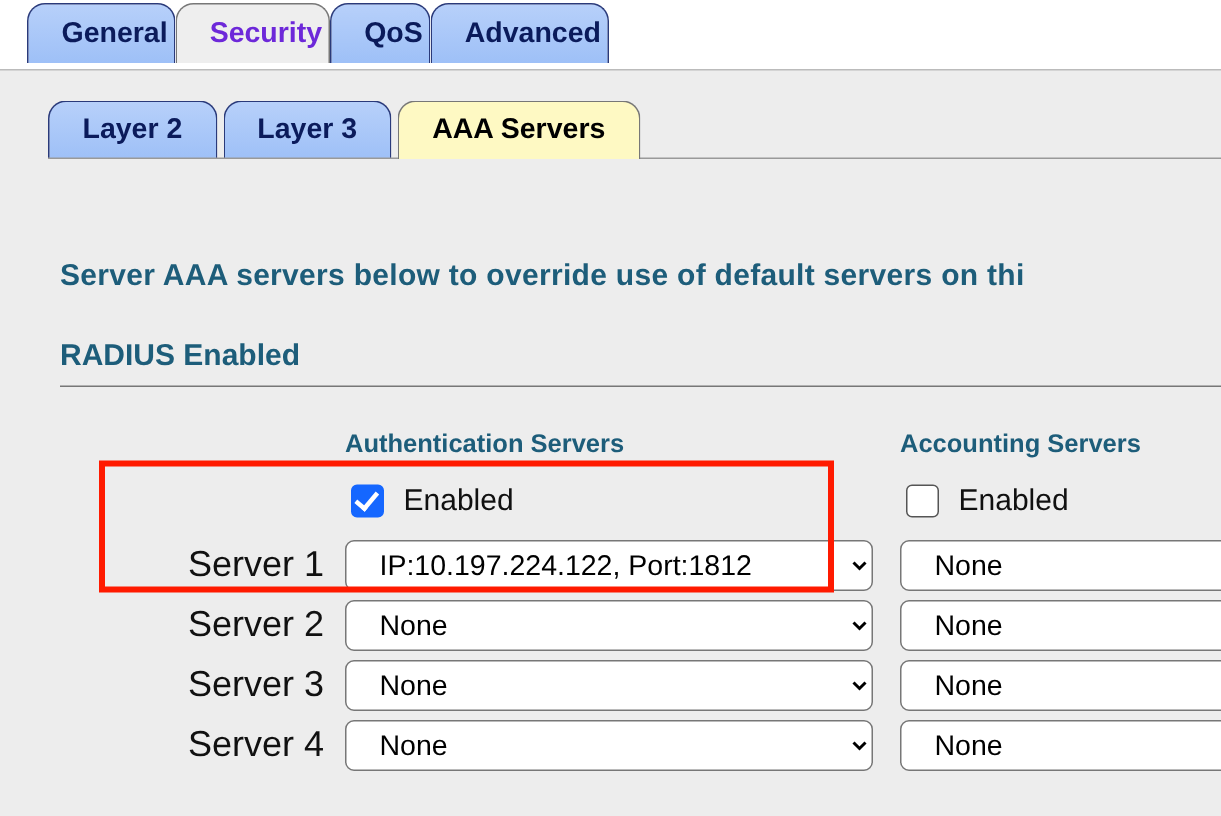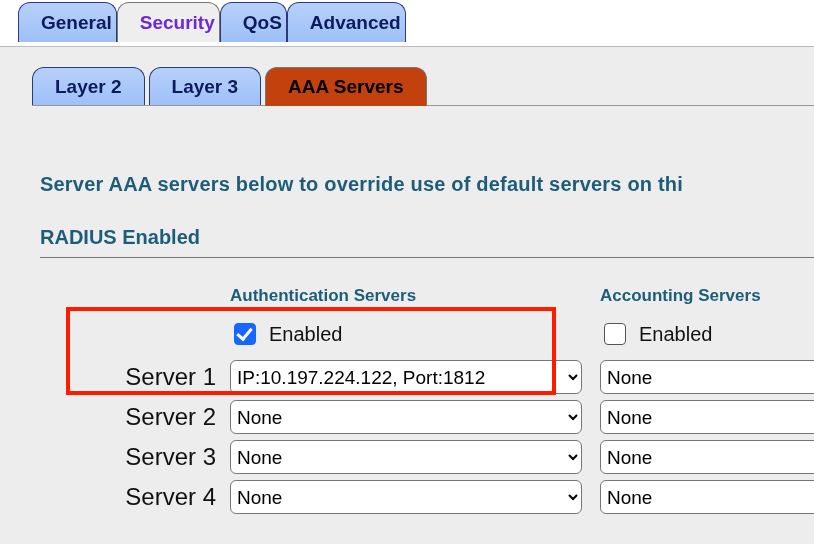--- a/index.html
+++ b/index.html
@@ -74,21 +74,21 @@
     padding: 8px 22px 8px 22px;
     font-size: 19px;
     font-weight: bold;
     color: #0b1b5b;
     background: linear-gradient(#b7d0fa 0%, #9ec0f7 100%);
     cursor: pointer;
     position: relative;
     top: 2px;
   }
   .sub-tab.active {
-    background: #c2410c;
+    background: #fef9c3;
     color: #000000;
     border-color: #777;
     z-index: 2;
   }
   .sub-shelf {
     position: absolute;
     left: 32px;
     right: 0;
     top: 58px;
     border-top: 1px solid #999;
@@ -169,21 +169,21 @@
     left: 5px; top: 1px;
     width: 6px; height: 12px;
     border: solid #fff;
     border-width: 0 3px 3px 0;
     transform: rotate(40deg);
   }
   .sel {
     width: 352px;
     height: 34px;
     font-size: 19px;
-    padding: 2px 2px;
+    padding: 2px 18px;
     border: 1px solid #777;
     border-radius: 6px;
     background: #fff;
   }
   .sel.acc { width: 240px; }
 
   
   .highlight {
     position: absolute;
     border: 4px solid #ff1a00;

